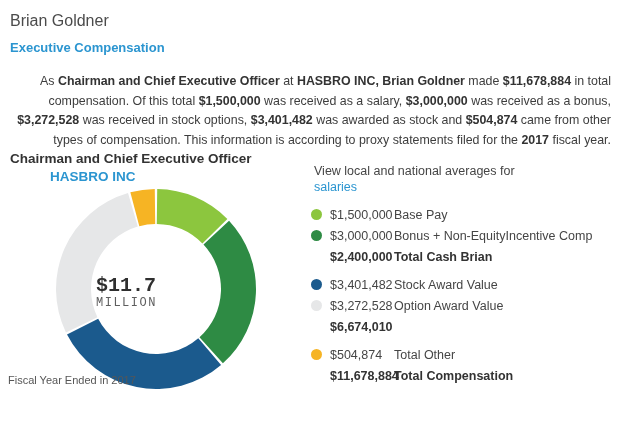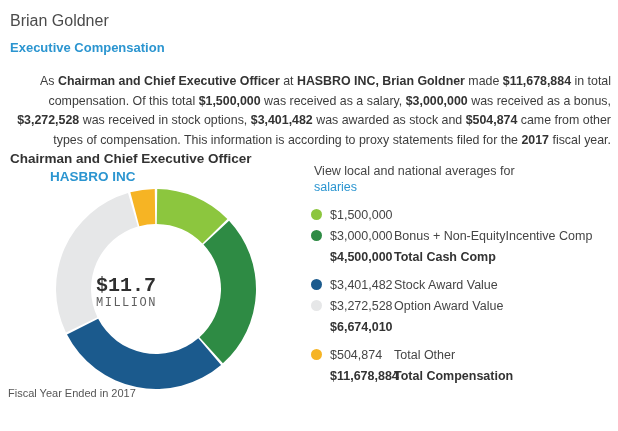--- a/index.html
+++ b/index.html
@@ -41,21 +41,21 @@
   svg.donut path { cursor:pointer; }
 
   .donut-center {
     position:absolute; left:96px; top:276px; width:121px;
     pointer-events:none;font-family:Liberation Mono, monospace;
   }
   .donut-value { font-size:20px; font-weight:700; color:#2f2f2f; line-height:19px; }
   .donut-unit  { font-size:12px; color:#5e5e5e; letter-spacing:1.5px; line-height:14px; margin-top:1px; }
 
   .footnote {
-    position:absolute; left:8px; top:387px;
+    position:absolute; left:8px; top:374px;
     font-size:11px; color:#565656;
   }
 
   .right-col { position:absolute; left:311px; top:163px; width:302px; }
   .averages-intro { margin-left:3px; font-size:12.5px; line-height:16px; color:#454545; }
   .averages-link  { color:#2b95d0; font-weight:400; text-decoration:none; cursor:pointer; }
 
   .legend { margin-top:9px; }
   .legend-row {
     display:flex; align-items:center; height:21px;
@@ -101,30 +101,31 @@
 
   <div class="right-col">
     <div class="averages-intro">
       <span>View local and national averages for</span><br>
       <a class="averages-link">salaries</a>
     </div>
     <div class="legend">
         <div class="legend-row">
           <span class="legend-dot" style="background: rgb(140, 198, 62);"></span>
           <span class="legend-amount">$1,500,000</span>
+          <span class="legend-label">Base Pay</span>
         </div>
         <div class="legend-row">
           <span class="legend-dot" style="background: rgb(46, 139, 68);"></span>
           <span class="legend-amount">$3,000,000</span>
           <span class="legend-label">Bonus + Non-EquityIncentive Comp</span>
         </div>
         <div class="legend-row bold">
           <span class="legend-dot empty"></span>
-          <span class="legend-amount">$4,500,000</span>
-          <span class="legend-label">Total Cash Comp</span>
+          <span class="legend-amount">$2,400,000</span>
+          <span class="legend-label">Total Cash Brian</span>
         </div>
         <div class="legend-row gap-before">
           <span class="legend-dot" style="background: rgb(27, 90, 141);"></span>
           <span class="legend-amount">$3,401,482</span>
           <span class="legend-label">Stock Award Value</span>
         </div>
         <div class="legend-row">
           <span class="legend-dot" style="background: rgb(230, 231, 232);"></span>
           <span class="legend-amount">$3,272,528</span>
           <span class="legend-label">Option Award Value</span>

